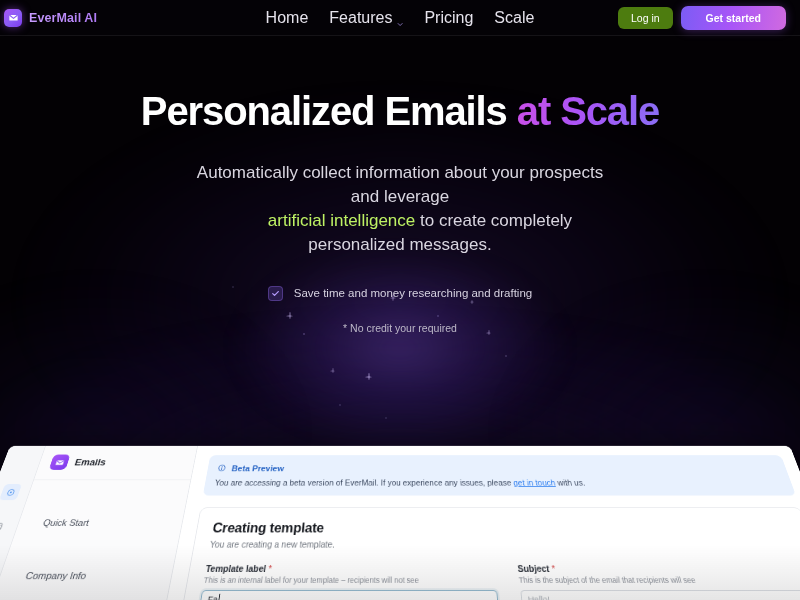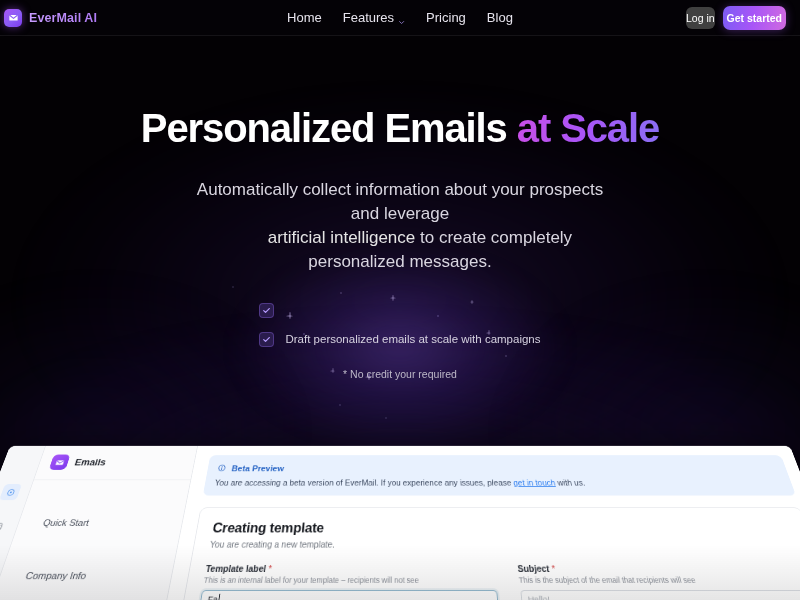--- a/index.html
+++ b/index.html
@@ -88,55 +88,55 @@
     font-size:12.5px; font-weight:bold; letter-spacing:.1px;
     background:linear-gradient(90deg,#c79bff 0%,#b07cf5 100%);
     -webkit-background-clip:text; background-clip:text;
     color:transparent; -webkit-text-fill-color:transparent;
   }
   .nav-links {
     position:absolute; left:50%; transform:translateX(-50%);
     display:flex; align-items:center; gap:21px;
   }
   .nav-link {
-    font-size:13px; color:#e6e3ec; text-decoration:none;
+    font-size:16px; color:#e6e3ec; text-decoration:none;
     display:flex; align-items:center; gap:4px; cursor:pointer;
     white-space:nowrap;
   }
   .chev { display:block; width:7px; height:7px; }
   .nav-right { position:absolute; right:14px; display:flex; align-items:center; gap:8px; }
   .btn-login {
-    font-size:10.5px; color:#ffffff; padding:5px 0;
-    background:#404040; border:none; border-radius:6px; cursor:pointer;
+    font-size:10.5px; color:#ffffff; padding:5px 13px;
+    background:#4d7c0f; border:none; border-radius:6px; cursor:pointer;
     font-family:inherit;
   }
   .btn-get {
-    font-size:10.5px; font-weight:bold; color:#ffffff; padding:6px 4px;
+    font-size:10.5px; font-weight:bold; color:#ffffff; padding:6px 25px;
     border:none; border-radius:7px; cursor:pointer; font-family:inherit;
     background:linear-gradient(97deg,#7c5cf5 0%,#a855f7 48%,#d06ae0 100%);
     box-shadow:0 1px 10px rgba(160,90,240,0.35);
   }
 
   
-  .hero { position:absolute; left:0; top:53px; width:800px; text-align:center; z-index:20; }
+  .hero { position:absolute; left:0; top:36px; width:800px; text-align:center; z-index:20; }
   .headline {
     margin-top:55px;
     font-size:40px; font-weight:bold; letter-spacing:-1.1px; line-height:1;
     color:#ffffff;
   }
   .grad-scale {
     background:linear-gradient(92deg,#c94fe8 0%,#a855f7 48%,#8b6ef5 100%);
     -webkit-background-clip:text; background-clip:text;
     color:transparent; -webkit-text-fill-color:transparent;
   }
   .sub {
     margin-top:30px; font-size:17px; line-height:1.42;
     color:#d9d6e0; max-width:420px; margin-left:auto; margin-right:auto;
   }
-  .sub .ai { color:#e5e5e5;margin-left:40px; }
+  .sub .ai { color:#bef264;margin-left:40px; }
 
   .features { margin-top:28px; display:inline-block; text-align:left; }
   .feat { display:flex; align-items:center; gap:11px; margin-bottom:14px; }
   .feat:last-child { margin-bottom:0; }
   .check {
     width:15px; height:15px; border-radius:4px; flex:none;
     background:#2a1c4d; border:1px solid rgba(150,110,240,0.35);
     display:flex; align-items:center; justify-content:center;
   }
   .feat-text { font-size:11.5px; color:#d6d2e0; }
@@ -290,21 +290,21 @@
         <span class="chev">
           <svg width="7" height="7" viewBox="0 0 12 12" aria-hidden="true">
             <path d="M2.5 4.3 6 7.8l3.5-3.5" fill="none" stroke="#9b86d8" stroke-width="1.4" stroke-linecap="round" stroke-linejoin="round"></path>
           </svg>
         </span>
       </a>
       <a class="nav-link">
         <span>Pricing</span>
       </a>
       <a class="nav-link">
-        <span>Blog</span>
+        <span>Scale</span>
       </a>
     </div>
 
     <div class="nav-right">
       <button class="btn-login">Log in</button>
       <button class="btn-get">Get started</button>
     </div>
   </div>
 
   <div class="hero">
@@ -317,28 +317,21 @@
       <span class="ai">artificial intelligence</span><span> to create completely personalized messages.</span>
     </p>
 
     <div class="features">
       <div class="feat">
         <span class="check">
           <svg width="9" height="9" viewBox="0 0 12 12" aria-hidden="true">
             <path d="M2.3 6.2 4.7 8.6 9.7 3.4" fill="none" stroke="#b79dff" stroke-width="1.6" stroke-linecap="round" stroke-linejoin="round"></path>
           </svg>
         </span>
-      </div>
-      <div class="feat">
-        <span class="check">
-          <svg width="9" height="9" viewBox="0 0 12 12" aria-hidden="true">
-            <path d="M2.3 6.2 4.7 8.6 9.7 3.4" fill="none" stroke="#b79dff" stroke-width="1.6" stroke-linecap="round" stroke-linejoin="round"></path>
-          </svg>
-        </span>
-        <span class="feat-text">Draft personalized emails at scale with campaigns</span>
+        <span class="feat-text">Save time and money researching and drafting</span>
       </div>
     </div>
 
     <div class="note">* No credit your required</div>
   </div>
 
   <div class="stage">
     <div class="dash">
 
       <div class="rail">

